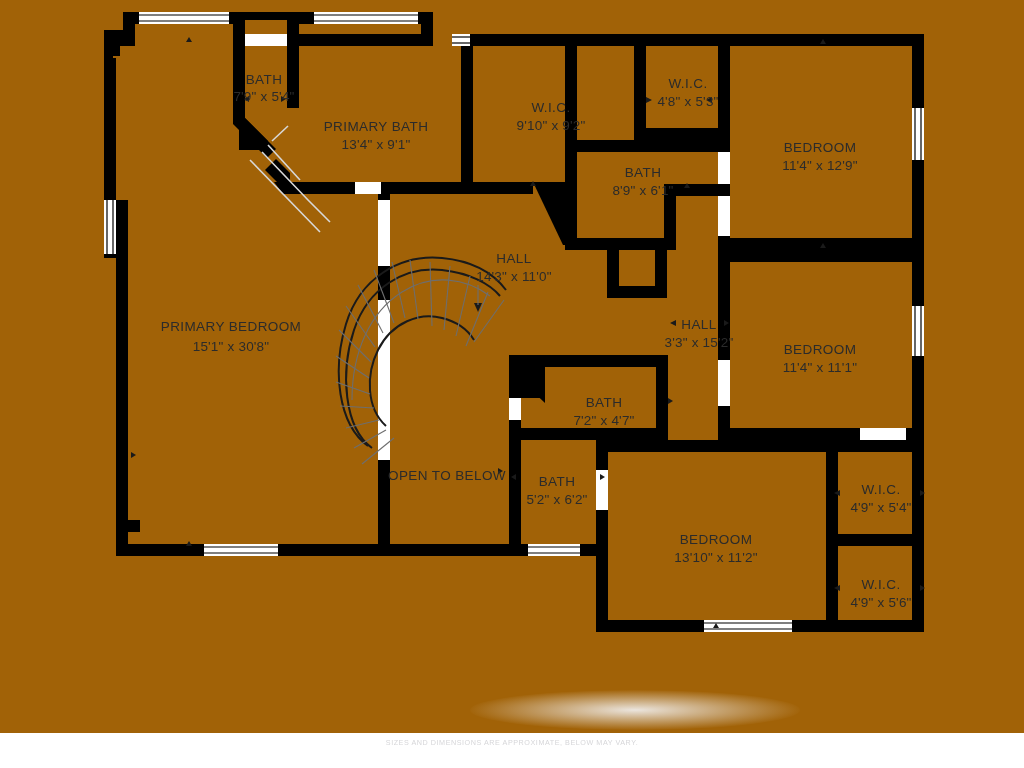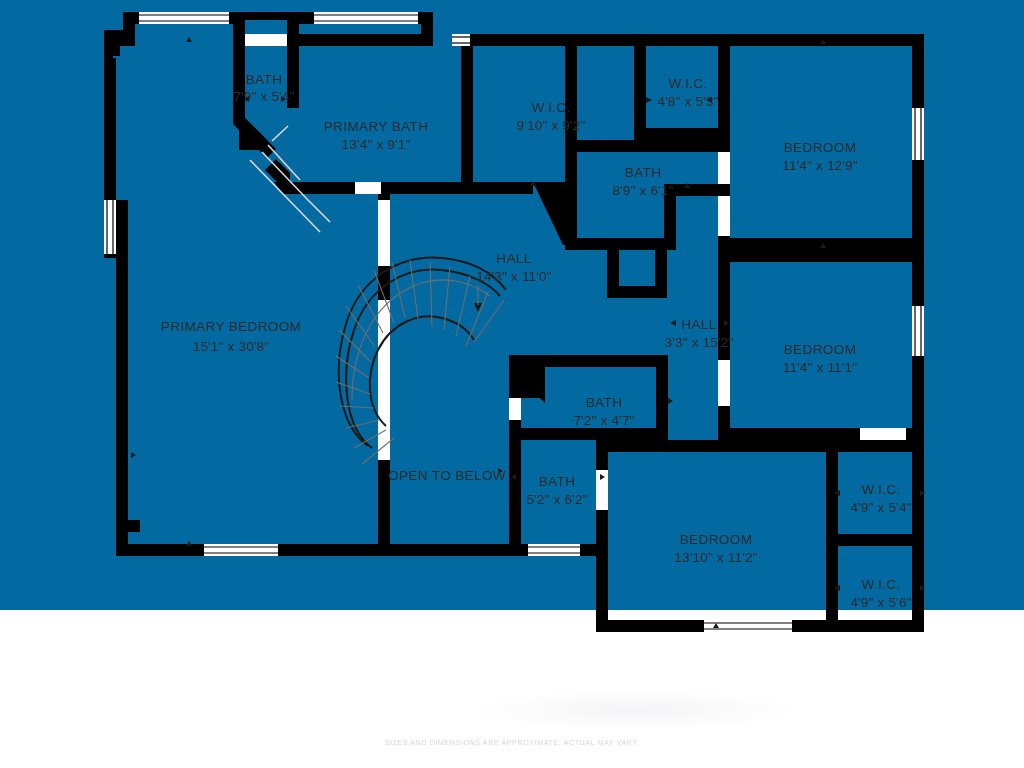--- a/index.html
+++ b/index.html
@@ -7,22 +7,22 @@
     padding: 0;
     background: #ffffff;
     width: 1024px;
     height: 768px;
     overflow: hidden;
     font-family: "Liberation Sans", sans-serif;
   }
   #plan-wrap {
     position: relative;
     width: 1024px;
-    height: 610px;
-    background: #0369a1;
+    height: 733px;
+    background: #a16207;
   }
   svg#floorplan {
     display: block;
     width: 1024px;
     height: 768px;
   }
   .wall { fill: #000000; }
   .room-label {
     font-family: "Liberation Sans", sans-serif;
     font-size: 13.5px;
@@ -383,15 +383,15 @@
       <g>
         <text class="room-label" x="447" y="480">OPEN TO BELOW</text>
       </g>
 
     </g>
 
   </svg>
 
   <div class="watermark"></div>
 
-  <div class="footer-note">SIZES AND DIMENSIONS ARE APPROXIMATE, ACTUAL MAY VARY.</div>
+  <div class="footer-note">SIZES AND DIMENSIONS ARE APPROXIMATE, BELOW MAY VARY.</div>
 
 </div>
 
 </body></html>

